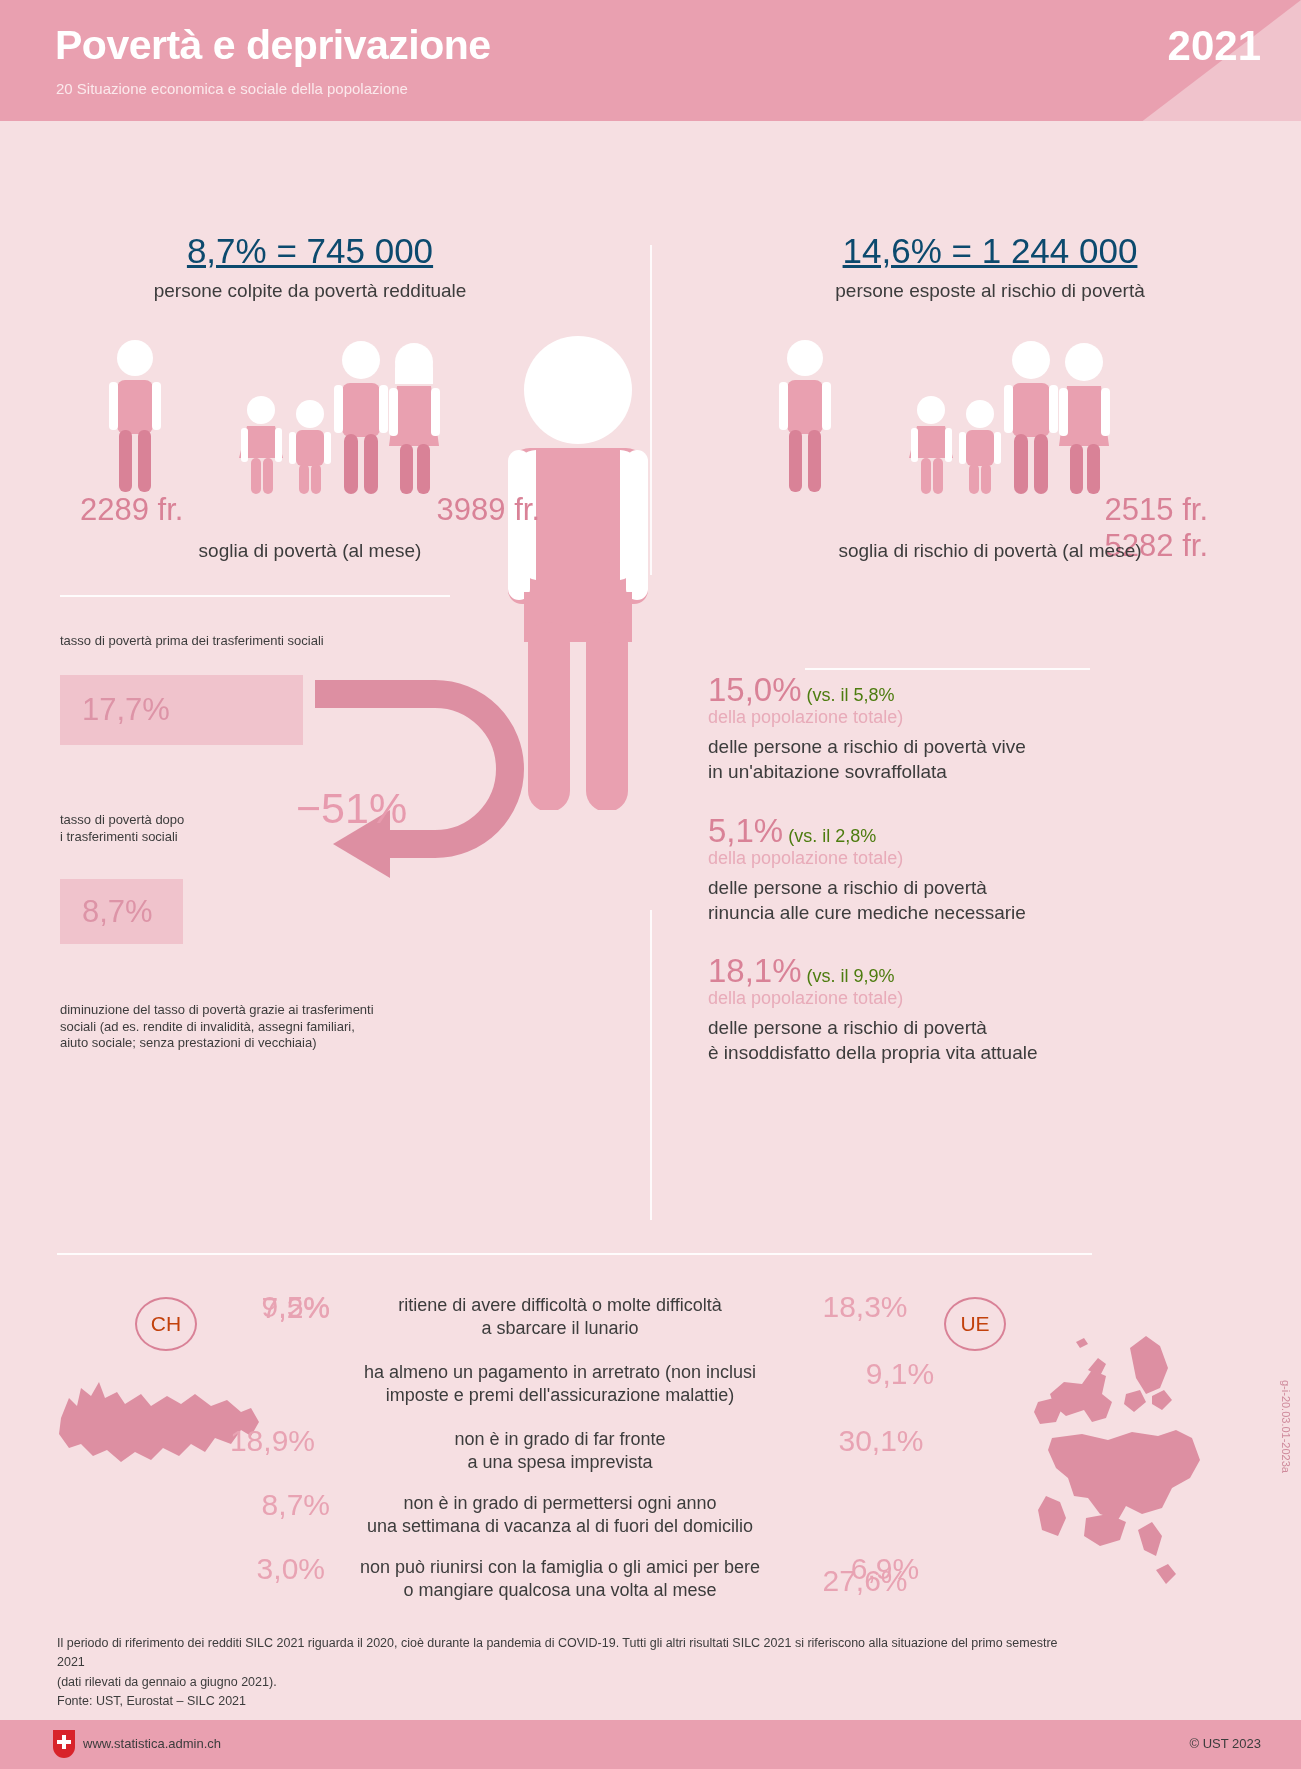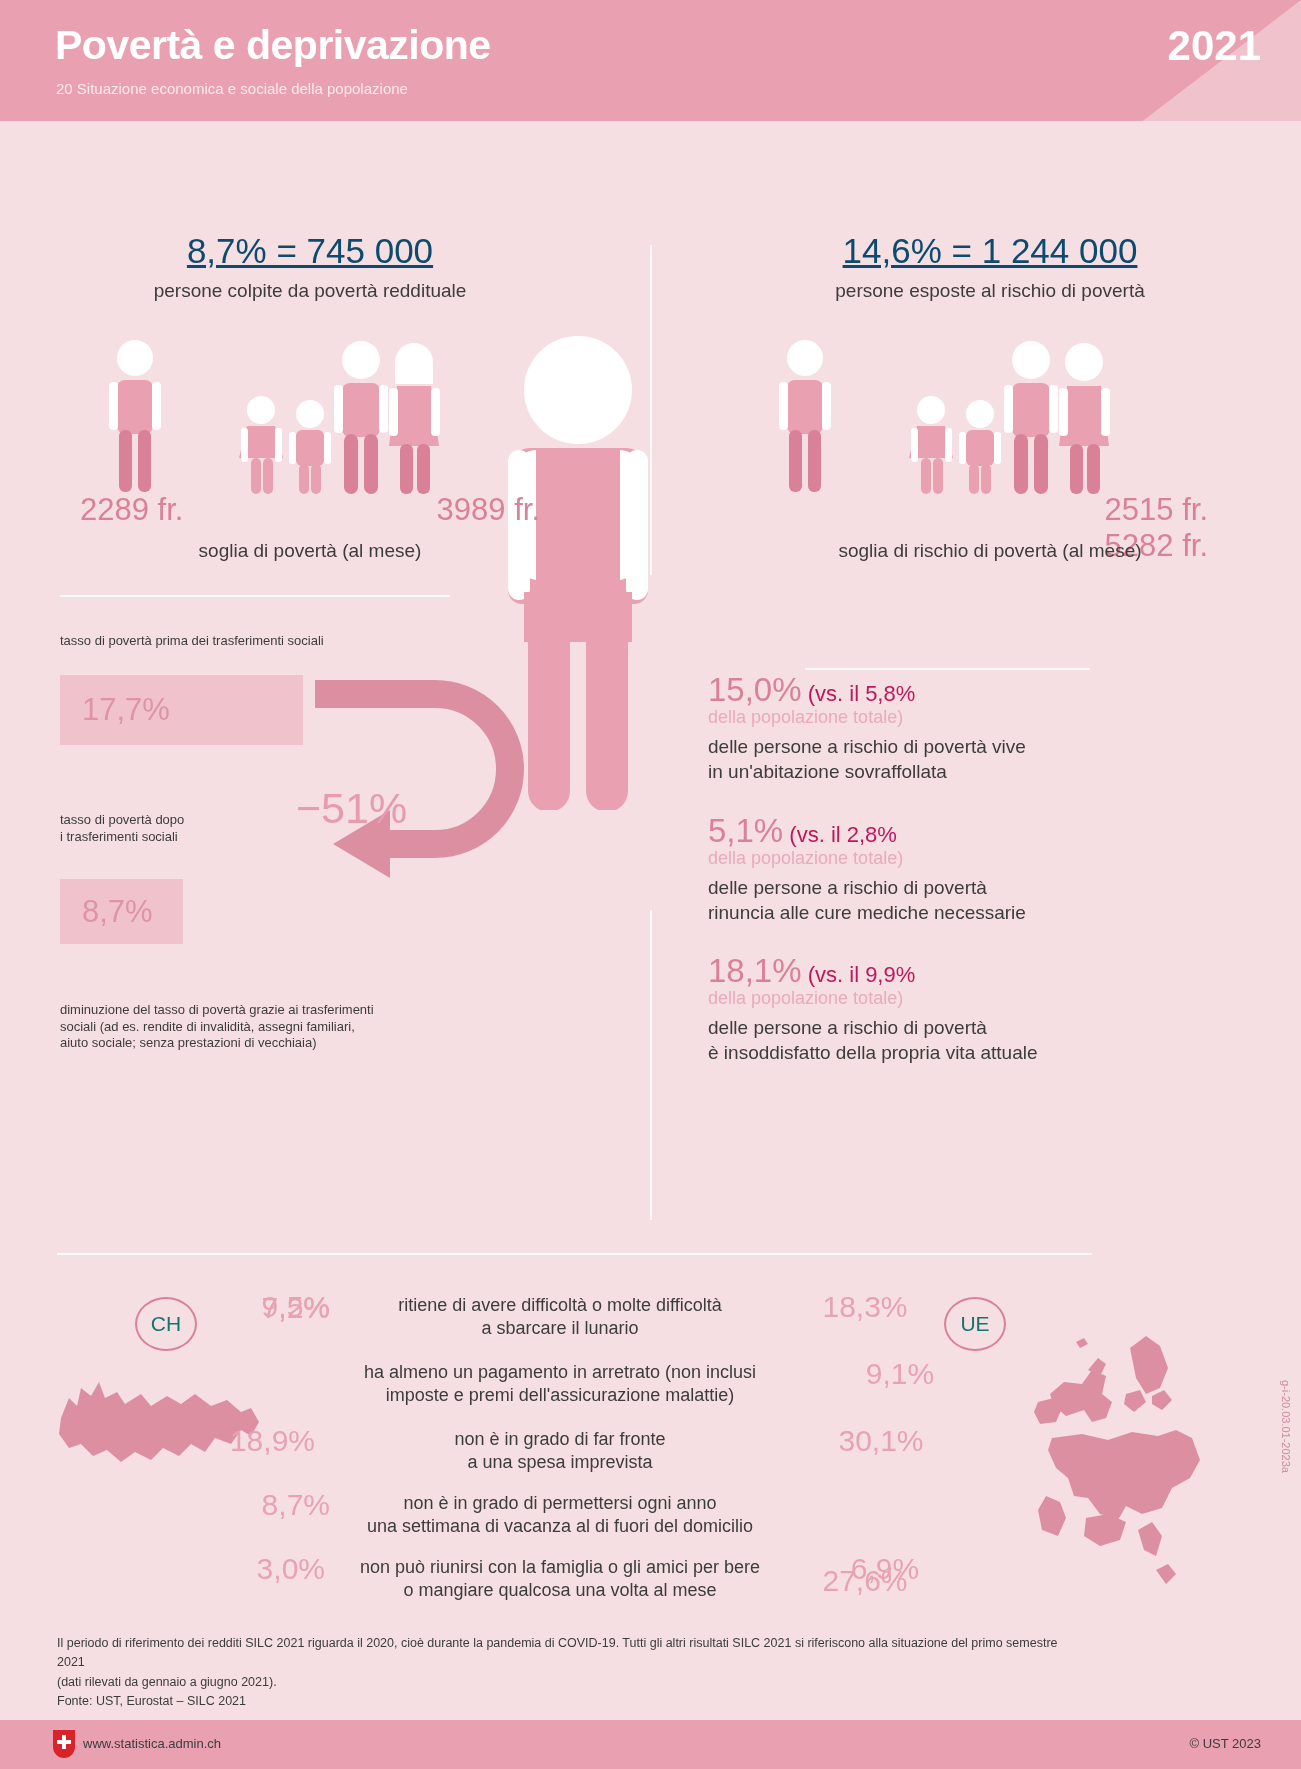--- a/index.html
+++ b/index.html
@@ -56,28 +56,28 @@
 
   
   .lbl{position:absolute;font-size:13px;color:#3c3c3c;line-height:1.28;}
   .bar{position:absolute;background:#f0c3cc;display:flex;align-items:center;}
   .bar span{font-size:31px;color:#dd94a7;padding-left:22px;}
   .minus51{position:absolute;font-size:43px;color:#e79bae;white-space:nowrap;}
 
   
   .dep{position:absolute;}
   .dep .pct{font-size:33px;color:#d98297;display:inline;}
-  .dep .vs{font-size:22px;color:#be185d;display:inline;}
+  .dep .vs{font-size:18px;color:#4d7c0f;display:inline;}
   .dep .vs2{font-size:18px;color:#e8abb9;display:block;margin-top:-2px;}
   .dep .txt{font-size:19px;color:#3c3c3c;line-height:1.3;margin-top:7px;}
 
   
   .badge{
     position:absolute;width:58px;height:50px;border:2px solid #d98297;
-    border-radius:50%;color:#0f766e;font-size:21px;
+    border-radius:50%;color:#c2410c;font-size:21px;
     display:flex;align-items:center;justify-content:center;
   }
   .ch-val{position:absolute;font-size:30px;color:#e8a3b3;text-align:right;width:130px;}
   .ue-val{position:absolute;font-size:30px;color:#e8a3b3;text-align:center;width:150px;}
   .cmp-txt{position:absolute;left:330px;width:460px;text-align:center;font-size:18px;color:#3c3c3c;line-height:1.27;}
 
   
   .note{position:absolute;font-size:12.5px;color:#3c3c3c;line-height:1.55;}
   .sidecode{
     position:absolute;right:9px;top:1380px;

